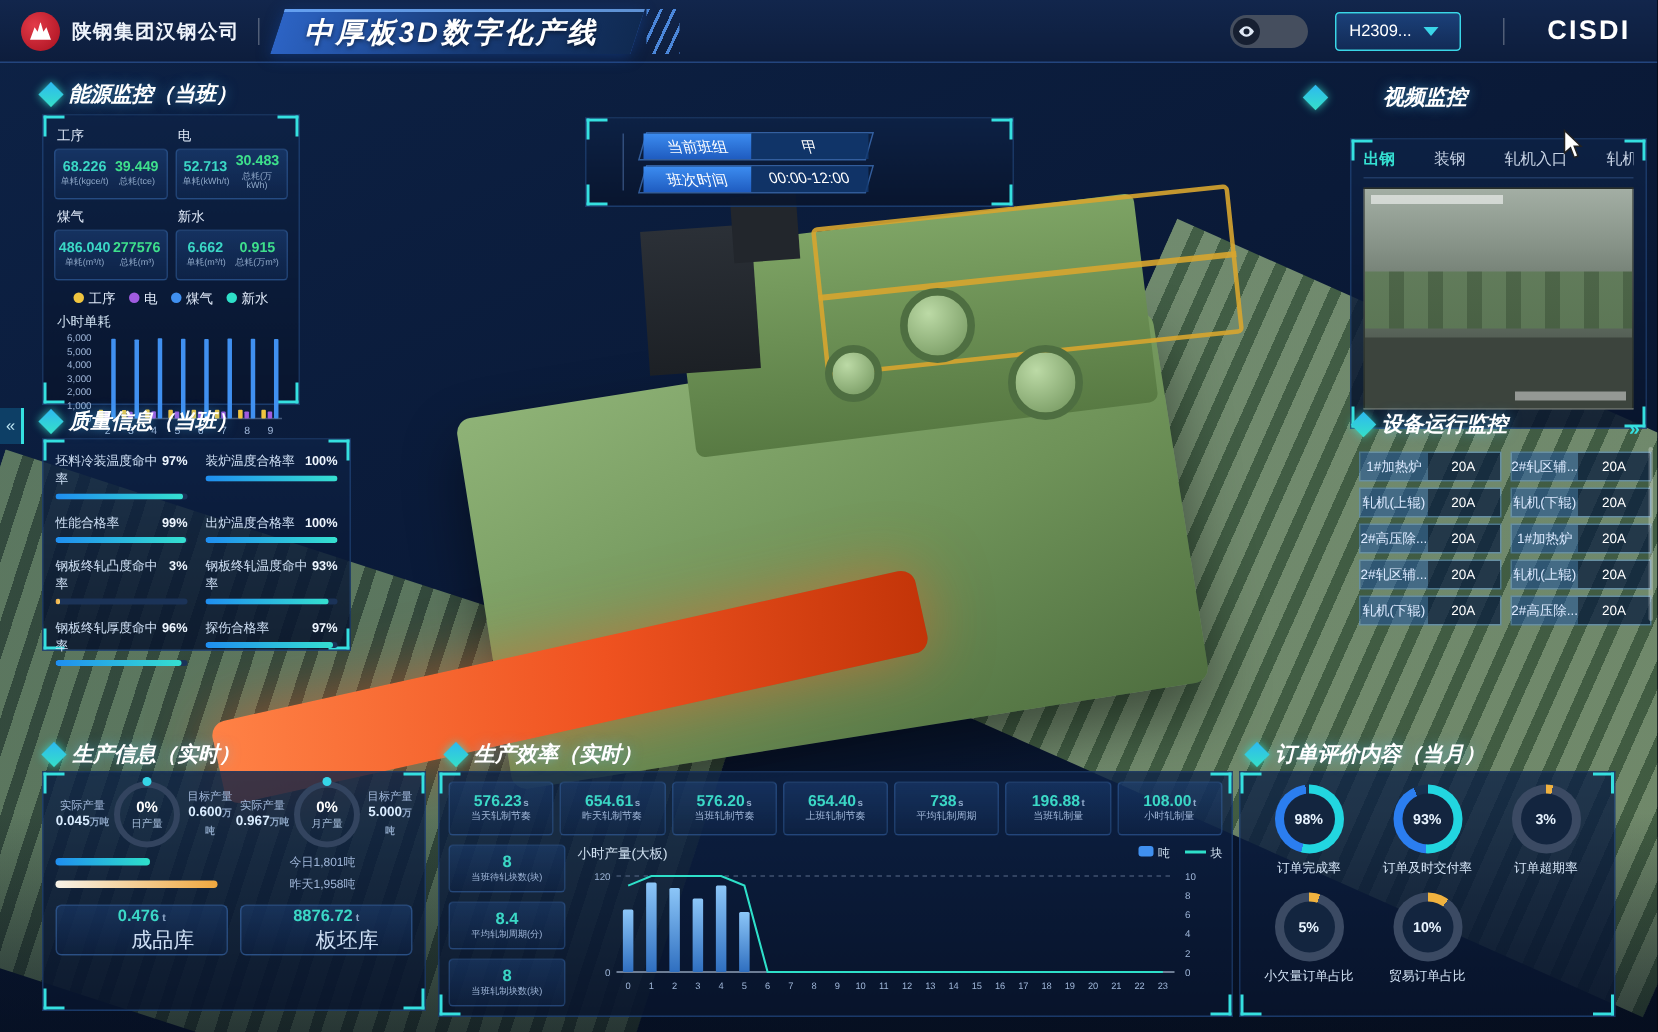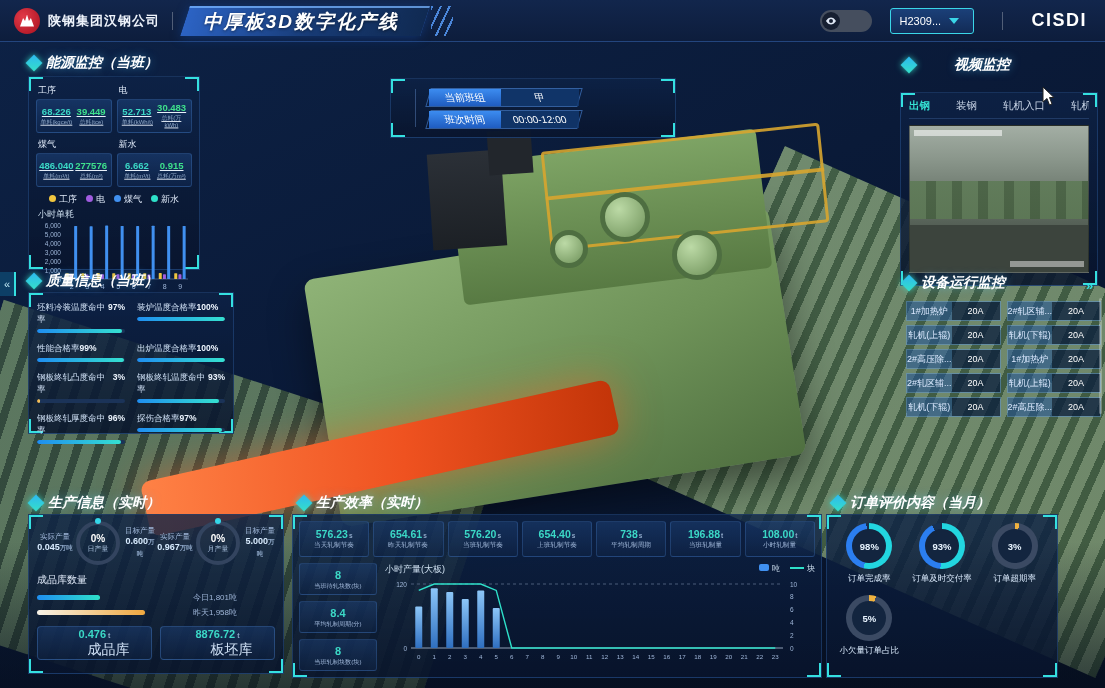--- a/index.html
+++ b/index.html
@@ -79,32 +79,32 @@
   .dmd{width:12px;height:12px;flex:none;transform:rotate(45deg);
     background:linear-gradient(135deg,#2db9f0,#35e0c8);box-shadow:0 0 6px rgba(53,224,200,.8);}
 
   
   .energy{left:28px;top:76px;width:172px;height:194px;padding:7px;}
   .egrid{display:grid;grid-template-columns:1fr 1fr;gap:5px;}
   .egroup .gname{font-size:9px;color:#dfe9f8;margin:0 0 2px 2px;}
   .ecard{height:34px;border-radius:3px;border:1px solid rgba(80,140,220,.28);
     background:linear-gradient(180deg,rgba(32,72,132,.5),rgba(16,40,80,.6));
     display:grid;grid-template-columns:1fr 1fr;align-items:center;padding:2px 2px;}
-  .ecell{text-align:center;line-height:1.15;text-decoration:underline;}
+  .ecell{text-align:center;line-height:1.15;}
   .ev1{font-size:9.5px;font-weight:bold;color:#3bd8c6;}
   .ev2{font-size:9.5px;font-weight:bold;color:#3ee08c;}
   .eu{font-size:6.5px;color:#8fa8c8;transform:scale(.92);}
   .elegend{display:flex;justify-content:center;gap:9px;margin:6px 0 2px;font-size:9px;color:#dfe9f8;}
   .elegend b{display:inline-block;width:7px;height:7px;border-radius:50%;margin-right:3px;}
   .etitle2{font-size:9px;color:#cfe0f0;margin:2px 0 0 2px;}
 
   
   .quality{left:28px;top:292px;width:206px;height:142px;padding:9px 8px;}
   .qgrid{display:grid;grid-template-columns:1fr 1fr;column-gap:12px;row-gap:10px;}
-  .qrow{display:flex;justify-content:flex-start;align-items:baseline;font-size:8.5px;color:#cfe0f5;}
+  .qrow{display:flex;justify-content:space-between;align-items:baseline;font-size:8.5px;color:#cfe0f5;}
   .qval{color:#eef6ff;font-weight:bold;}
   .qbar{height:4px;border-radius:2px;background:#1b3358;margin-top:3px;overflow:hidden;}
   .qbar i{display:block;height:100%;border-radius:2px;}
   .edge-tag{position:absolute;left:0;top:272px;z-index:5;width:16px;height:24px;background:#0d3f66;
     border-right:2px solid #35e0e0;color:#bfe8f5;font-size:11px;display:flex;align-items:center;justify-content:center;}
 
   
   .lstatus{left:390px;top:78px;width:286px;height:60px;display:flex;align-items:center;padding:0 12px;}
   .ls-left{flex:1;}
   .ls-title{font-size:15px;font-weight:bold;color:#fff;letter-spacing:1px;}
@@ -181,21 +181,21 @@
   .ebox .bv{font-size:11px;font-weight:bold;color:#3bd8c6;}
   .ebox .bl{font-size:6.5px;color:#9fb6d8;white-space:nowrap;transform:scale(.95);}
   .echart{flex:1;position:relative;}
   .echart-head{display:flex;justify-content:space-between;align-items:flex-start;}
   .echart-title{font-size:9px;color:#cfe0f0;}
   .eleg{display:flex;gap:10px;align-items:center;font-size:8px;color:#cfe0f0;}
   .eleg .sw-bar{display:inline-block;width:10px;height:7px;border-radius:2px;margin-right:3px;vertical-align:0;}
   .eleg .sw-line{display:inline-block;width:14px;height:2px;margin-right:3px;vertical-align:2px;}
 
   
-  .orders{left:826px;top:514px;width:232px;height:164px;padding:8px 6px;}
+  .orders{left:826px;top:514px;width:251px;height:164px;padding:8px 6px;}
   .ogrid{display:grid;grid-template-columns:repeat(3,1fr);row-gap:10px;}
   .ocell{display:flex;flex-direction:column;align-items:center;}
   .donut{width:46px;height:46px;border-radius:50%;position:relative;display:flex;align-items:center;justify-content:center;}
   .donut::before{content:'';position:absolute;inset:6px;border-radius:50%;background:#13253f;}
   .donut-pct{position:relative;font-size:9.5px;font-weight:bold;color:#e8f4ff;}
   .donut-label{margin-top:4px;font-size:8.5px;color:#d8e8fa;white-space:nowrap;}
 
   .cursor{position:absolute;left:1042px;top:86px;z-index:9;}
   svg text{font-family:"Liberation Sans",sans-serif;}
 </style>
@@ -451,21 +451,21 @@
         <span class="bl">
             <span>班次时间</span>
           </span>
         <span class="bv">
             <span>00:00-12:00</span>
           </span>
       </div>
     </div>
   </section>
 
-  <div class="sec-title" style="left:903px;top:56px;gap:39px;">
+  <div class="sec-title" style="left:871px;top:56px;gap:39px;">
     <span class="dmd"></span>
     <span>视频监控</span>
   </div>
   <section class="panel video">
     <div class="vtabs">
       <span class="vtab active">出钢</span>
       <span class="vtab">装钢</span>
       <span class="vtab">轧机入口</span>
       <span class="vtab">轧机出口</span>
       <span class="vtab">中间冷</span>
@@ -554,21 +554,20 @@
         </div>
       <div class="pring">
           <span class="rp">0%</span>
           <span class="rl">月产量</span>
         </div>
       <div class="pcol">
           <div class="plabel">目标产量</div>
           <div class="pval"><span>5.000</span><em>万吨</em></div>
         </div>
     </div>
-    <div class="stock-title">成品库数量</div>
     <div class="sbrow">
       <span class="sb-track">
           <span class="sb-fill" style="display: block; width: 42%; background: linear-gradient(90deg, rgb(31, 142, 240), rgb(46, 224, 201));"></span>
         </span>
       <span class="sb-label">今日1,801吨</span>
     </div>
     <div class="sbrow">
       <span class="sb-track">
           <span class="sb-fill" style="display: block; width: 72%; background: linear-gradient(90deg, rgb(247, 243, 232), rgb(240, 168, 63));"></span>
         </span>
@@ -720,19 +719,25 @@
             <span class="donut-pct">3%</span>
           </div>
           <div class="donut-label">订单超期率</div>
         </div>
       <div class="ocell">
           <div class="donut" style="background: conic-gradient(rgb(240, 178, 63) 0deg, rgb(240, 178, 63) 5%, rgb(59, 74, 99) 5%, rgb(59, 74, 99) 100%);">
             <span class="donut-pct">5%</span>
           </div>
           <div class="donut-label">小欠量订单占比</div>
         </div>
+      <div class="ocell">
+          <div class="donut" style="background: conic-gradient(rgb(240, 178, 63) 0deg, rgb(240, 178, 63) 10%, rgb(59, 74, 99) 10%, rgb(59, 74, 99) 100%);">
+            <span class="donut-pct">10%</span>
+          </div>
+          <div class="donut-label">贸易订单占比</div>
+        </div>
     </div>
   </section>
 
   <svg class="cursor" width="14" height="20">
     <polygon points="1,1 1,16 5,12.5 7.5,19 10,18 7.5,11.5 12,11.5" fill="#fff" stroke="#222" stroke-width="1"></polygon>
   </svg>
 </div>
 
 </body></html>

